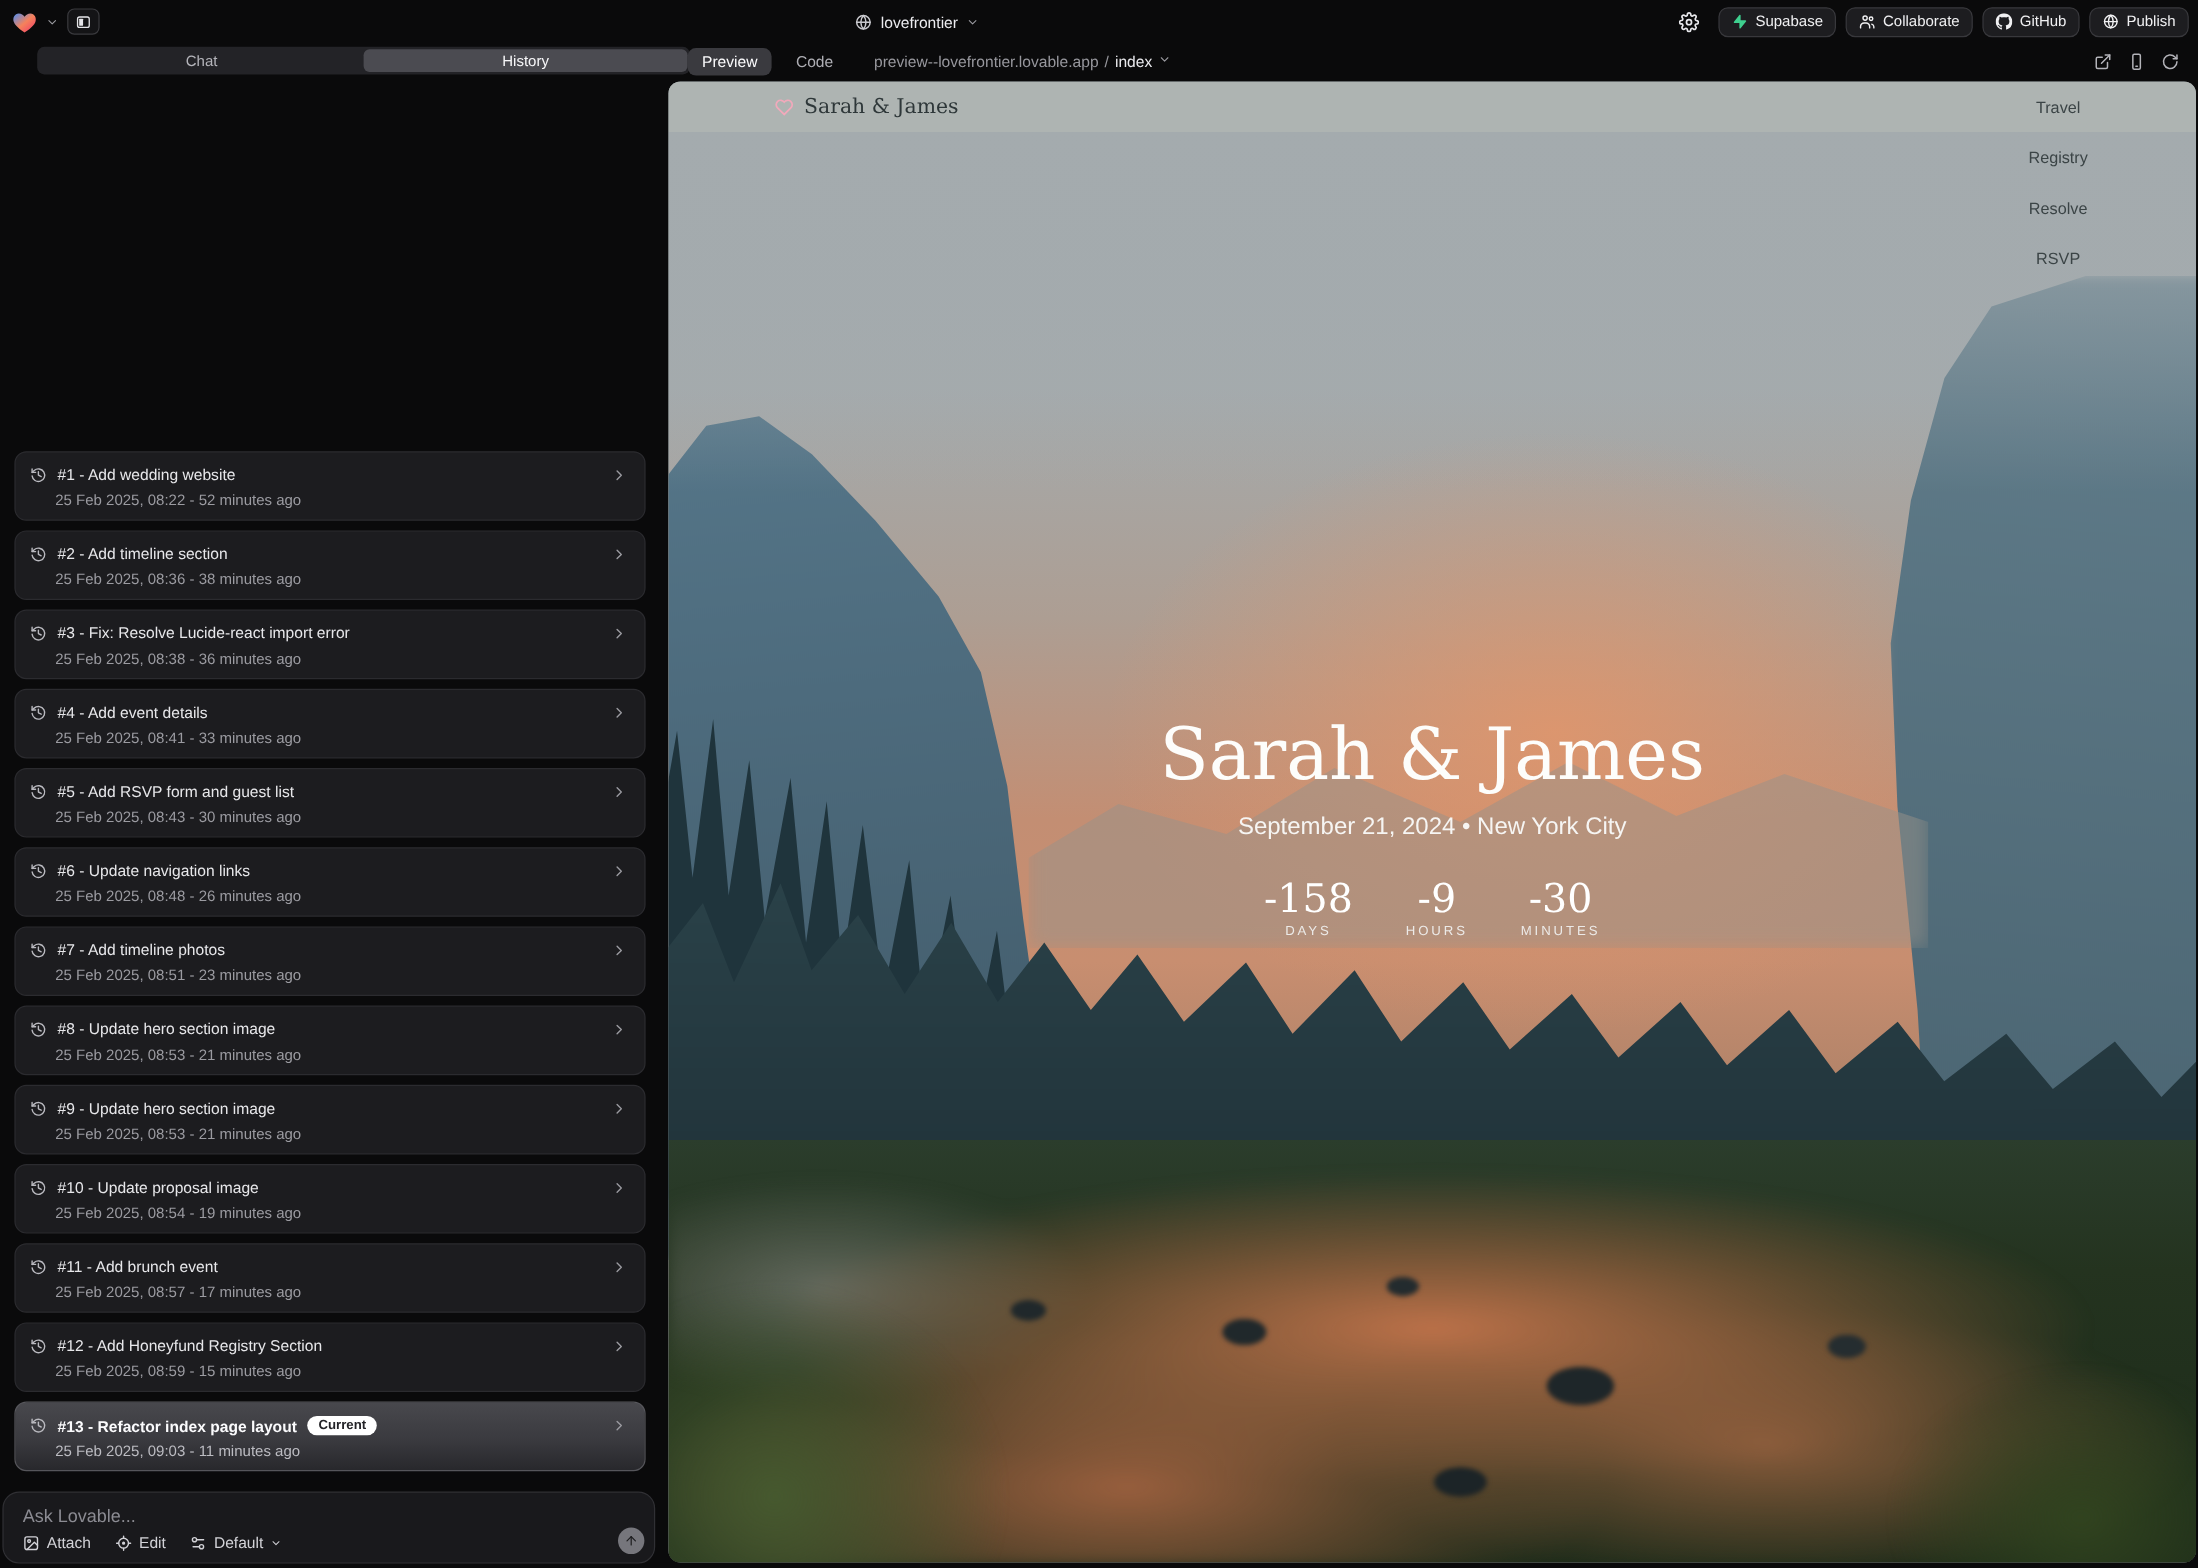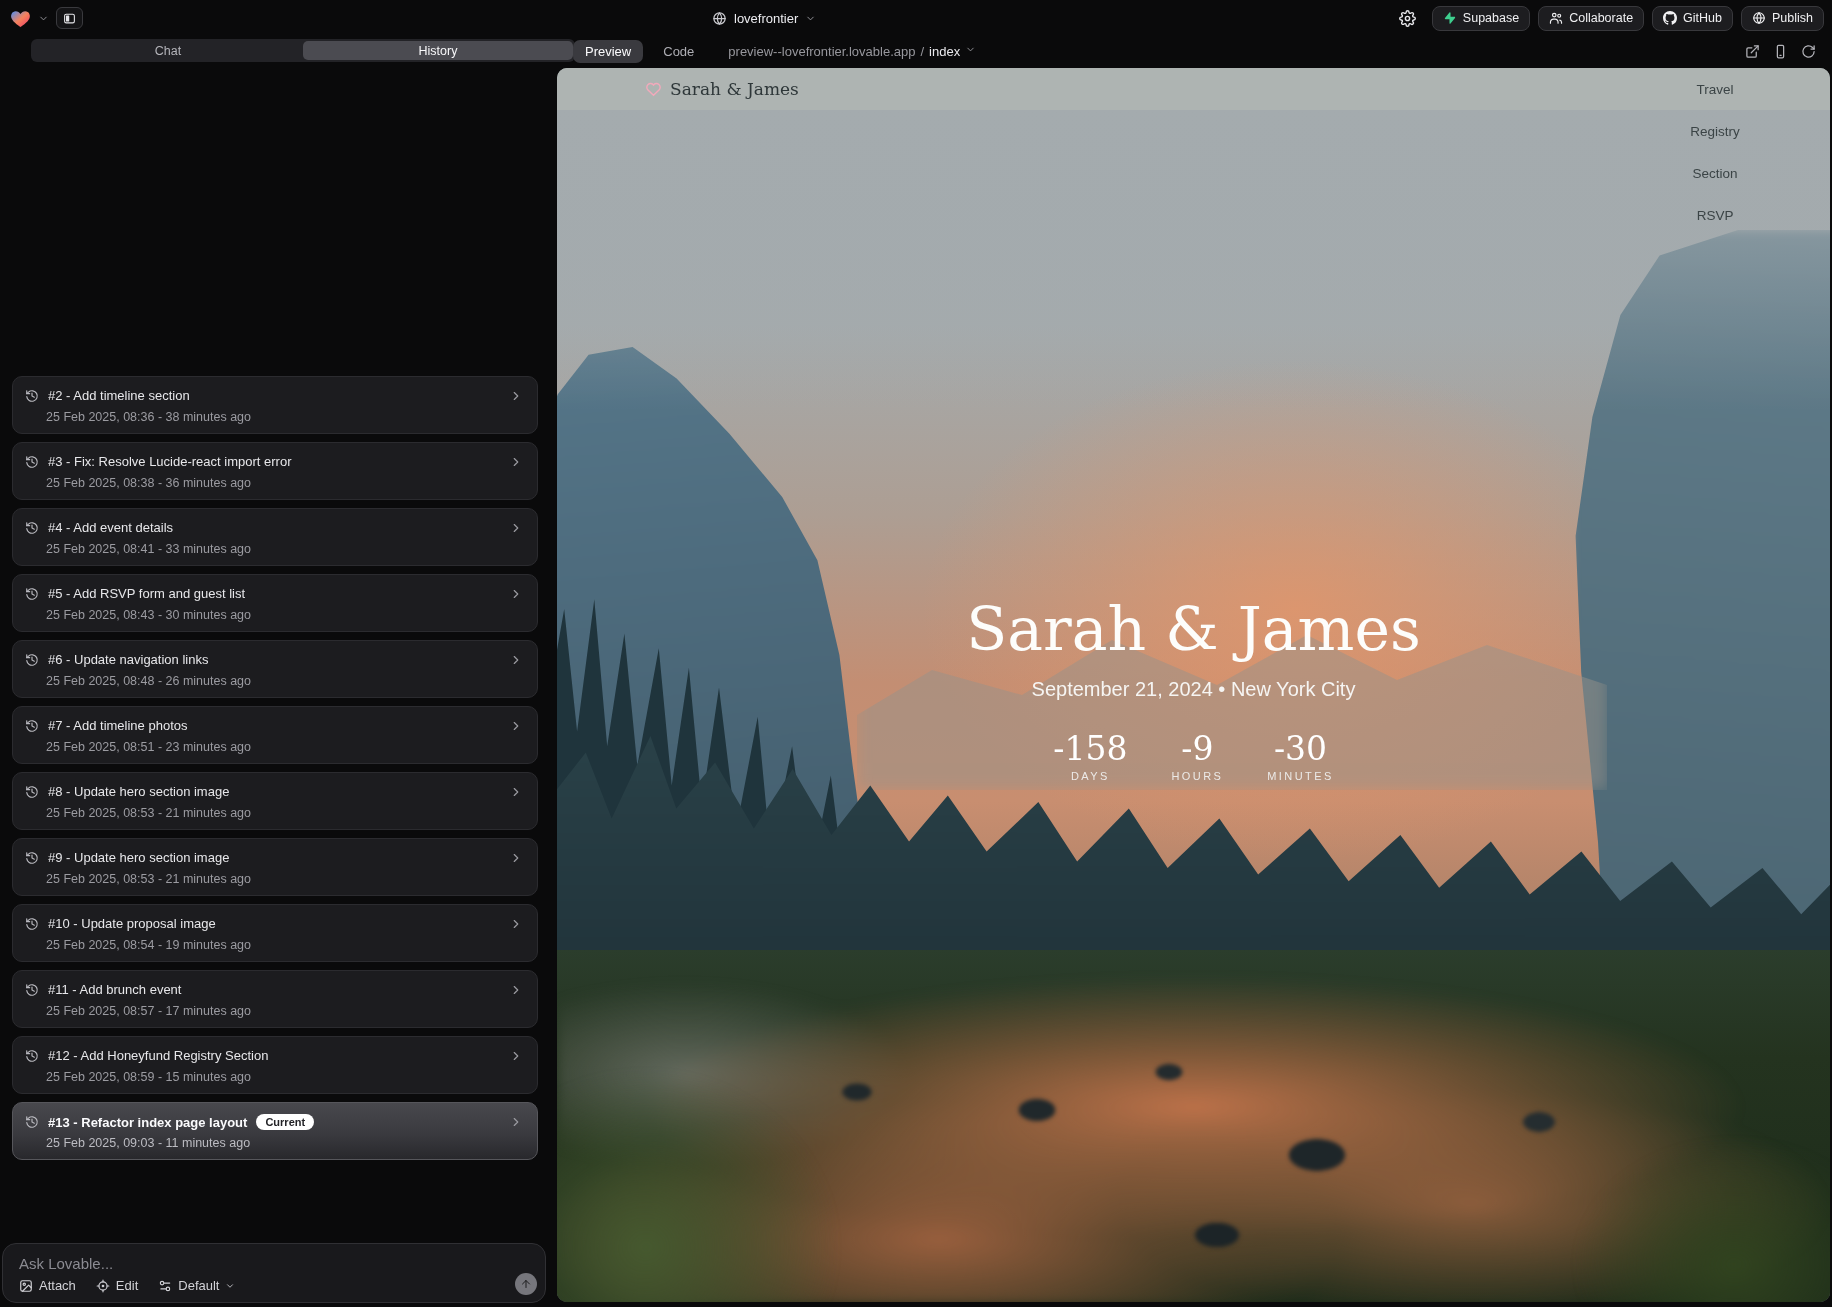--- a/index.html
+++ b/index.html
@@ -236,20 +236,38 @@
   <div class="history-list">
       <div class="hist-card">
         <div class="hist-top">
           <span class="hist-icon">
             <svg viewBox="0 0 24 24" fill="none" stroke="currentColor" stroke-width="2" stroke-linecap="round" stroke-linejoin="round">
               <path d="M3 3v5h5"></path>
               <path d="M3.05 13A9 9 0 1 0 6 5.3L3 8"></path>
               <path d="M12 7v5l4 2"></path>
             </svg>
           </span>
+          <span class="hist-title">#1 - Add wedding website</span>
+          <span class="hist-chevron">
+            <svg viewBox="0 0 24 24" fill="none" stroke="currentColor" stroke-width="2" stroke-linecap="round" stroke-linejoin="round">
+              <polyline points="9 18 15 12 9 6"></polyline>
+            </svg>
+          </span>
+        </div>
+        <div class="hist-time">25 Feb 2025, 08:22 - 52 minutes ago</div>
+      </div>
+      <div class="hist-card">
+        <div class="hist-top">
+          <span class="hist-icon">
+            <svg viewBox="0 0 24 24" fill="none" stroke="currentColor" stroke-width="2" stroke-linecap="round" stroke-linejoin="round">
+              <path d="M3 3v5h5"></path>
+              <path d="M3.05 13A9 9 0 1 0 6 5.3L3 8"></path>
+              <path d="M12 7v5l4 2"></path>
+            </svg>
+          </span>
           <span class="hist-title">#2 - Add timeline section</span>
           <span class="hist-chevron">
             <svg viewBox="0 0 24 24" fill="none" stroke="currentColor" stroke-width="2" stroke-linecap="round" stroke-linejoin="round">
               <polyline points="9 18 15 12 9 6"></polyline>
             </svg>
           </span>
         </div>
         <div class="hist-time">25 Feb 2025, 08:36 - 38 minutes ago</div>
       </div>
       <div class="hist-card">
@@ -543,21 +561,21 @@
         </svg>
       </span>
       <span class="brand-name">Sarah &amp; James</span>
     </div>
     <div class="site-nav">
         <span class="nav-link">Home</span>
         <span class="nav-link">Our Story</span>
         <span class="nav-link">Schedule</span>
         <span class="nav-link">Travel</span>
         <span class="nav-link">Registry</span>
-        <span class="nav-link">Section</span>
+        <span class="nav-link">Resolve</span>
         <span class="nav-link">RSVP</span>
       </div>
   </div>
 
   <div class="hero">
     <div class="hero-bg">
       <div class="sky"></div>
       <div class="cliff-left"></div>
       <div class="cliff-right"></div>
       <div class="ridge"></div>

